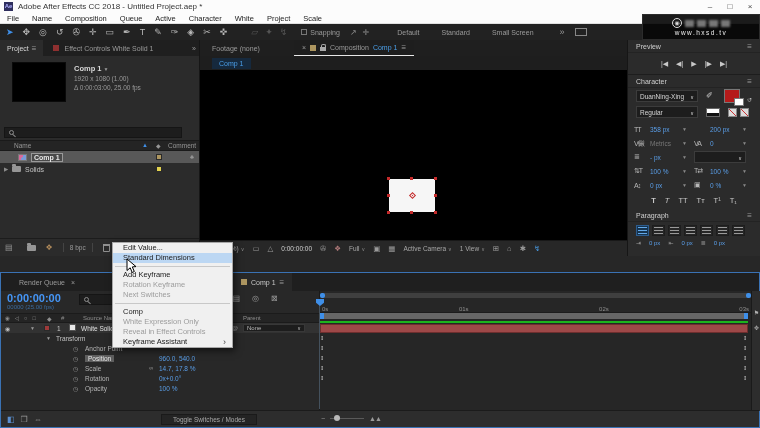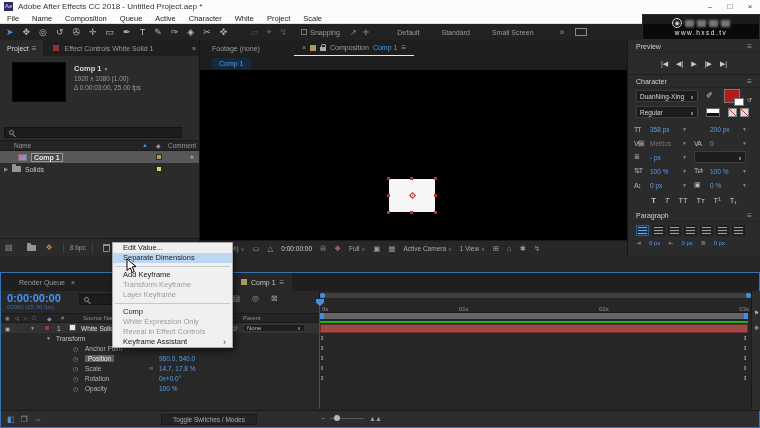--- a/index.html
+++ b/index.html
@@ -666,41 +666,41 @@
 </div>
 
 <div id="cmenu" class="abs">
 
     <div class="cmi">
       <span>Edit Value...</span>
 
     </div>
 
     <div class="cmi hi">
-      <span>Separate Dimensions</span>
+      <span>Standard Dimensions</span>
 
     </div>
 
     <div class="cmi sep">
       
       
     </div>
 
     <div class="cmi">
       <span>Add Keyframe</span>
 
     </div>
 
     <div class="cmi dis">
-      <span>Transform Keyframe</span>
+      <span>Rotation Keyframe</span>
 
     </div>
 
     <div class="cmi dis">
-      <span>Layer Keyframe</span>
+      <span>Next Switches</span>
 
     </div>
 
     <div class="cmi sep">
       
       
     </div>
 
     <div class="cmi">
       <span>Comp</span>

